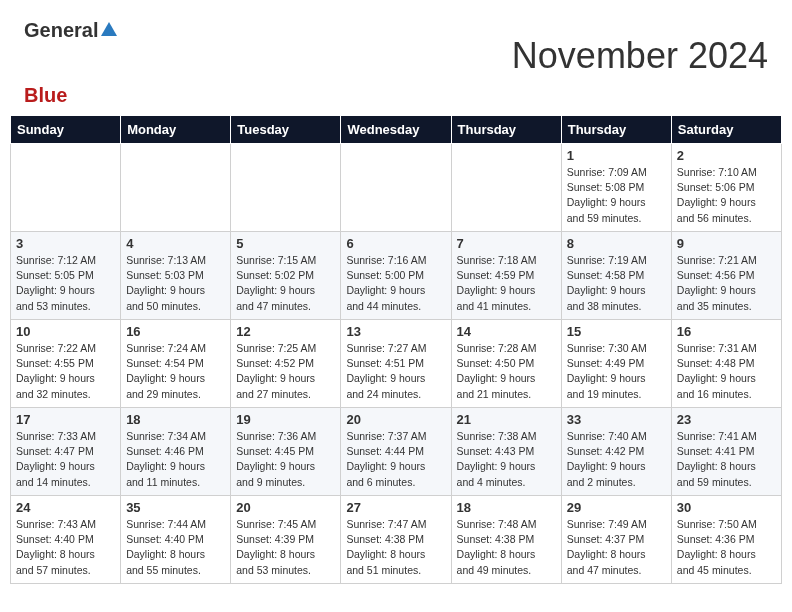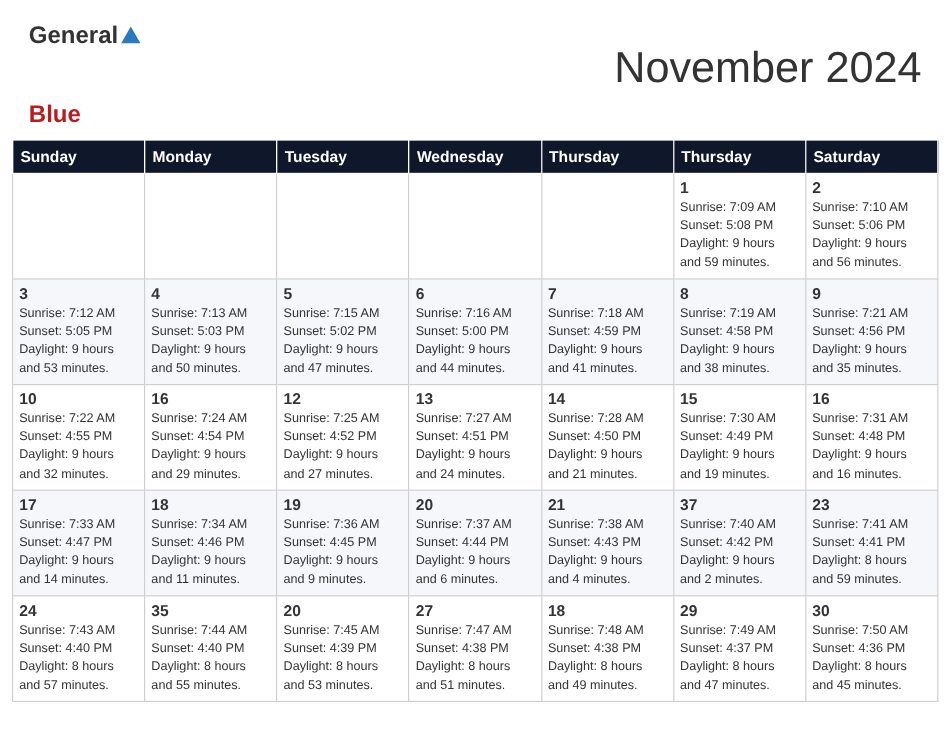--- a/index.html
+++ b/index.html
@@ -209,21 +209,21 @@
           </td>
           <td>
             <span class="day-number">20</span>
             <div class="day-info">Sunrise: 7:37 AM<br>Sunset: 4:44 PM<br>Daylight: 9 hours and 6 minutes.</div>
           </td>
           <td>
             <span class="day-number">21</span>
             <div class="day-info">Sunrise: 7:38 AM<br>Sunset: 4:43 PM<br>Daylight: 9 hours and 4 minutes.</div>
           </td>
           <td>
-            <span class="day-number">37</span>
+            <span class="day-number">33</span>
             <div class="day-info">Sunrise: 7:40 AM<br>Sunset: 4:42 PM<br>Daylight: 9 hours and 2 minutes.</div>
           </td>
           <td>
             <span class="day-number">23</span>
             <div class="day-info">Sunrise: 7:41 AM<br>Sunset: 4:41 PM<br>Daylight: 8 hours and 59 minutes.</div>
           </td>
         </tr>
         <tr>
           <td>
             <span class="day-number">24</span>

